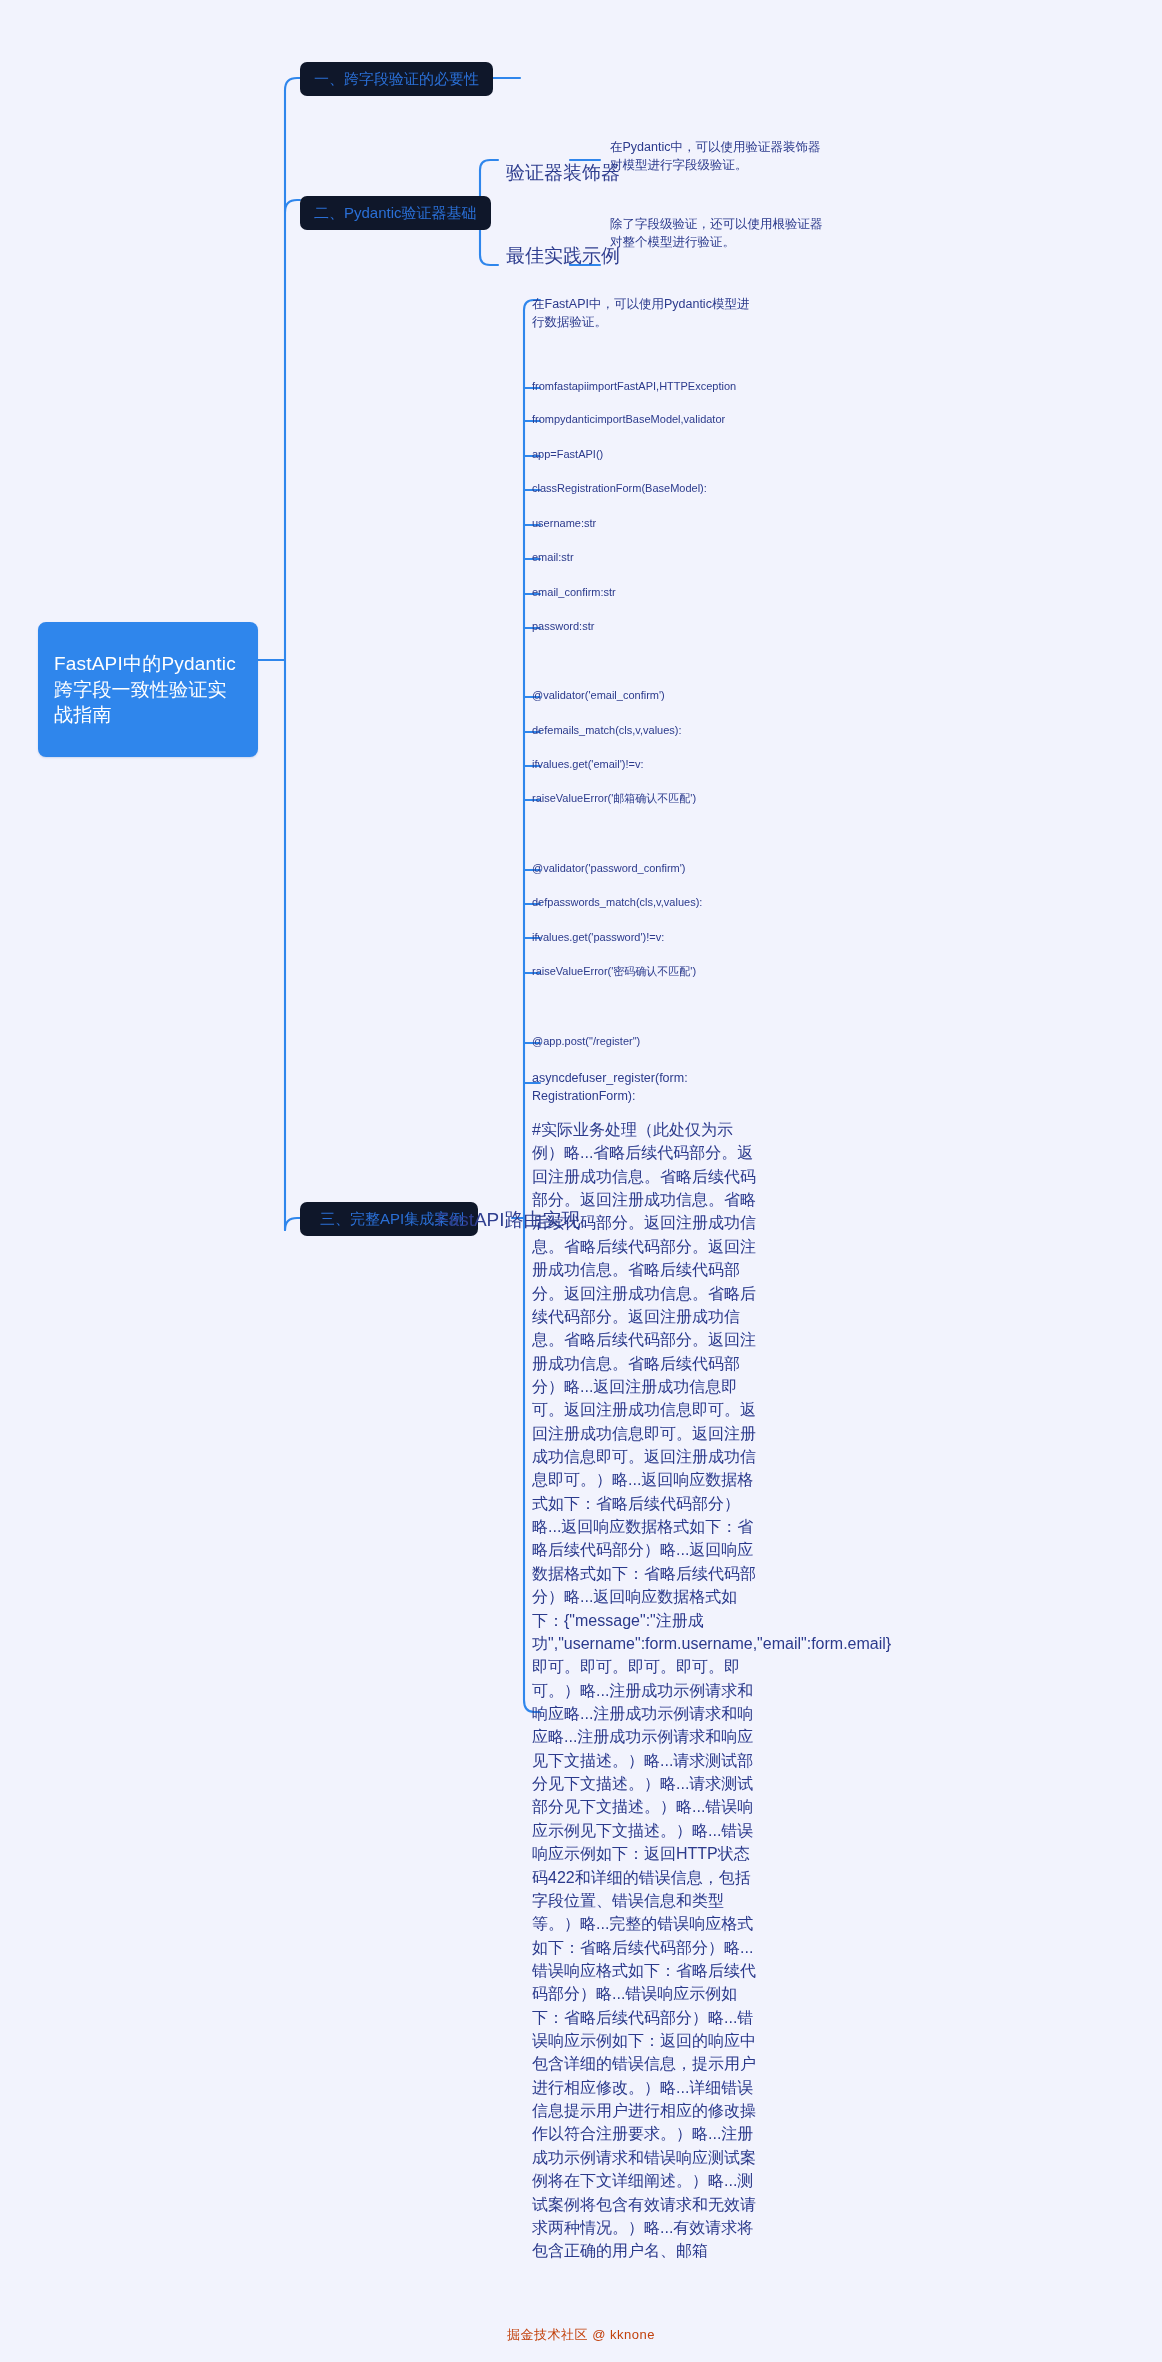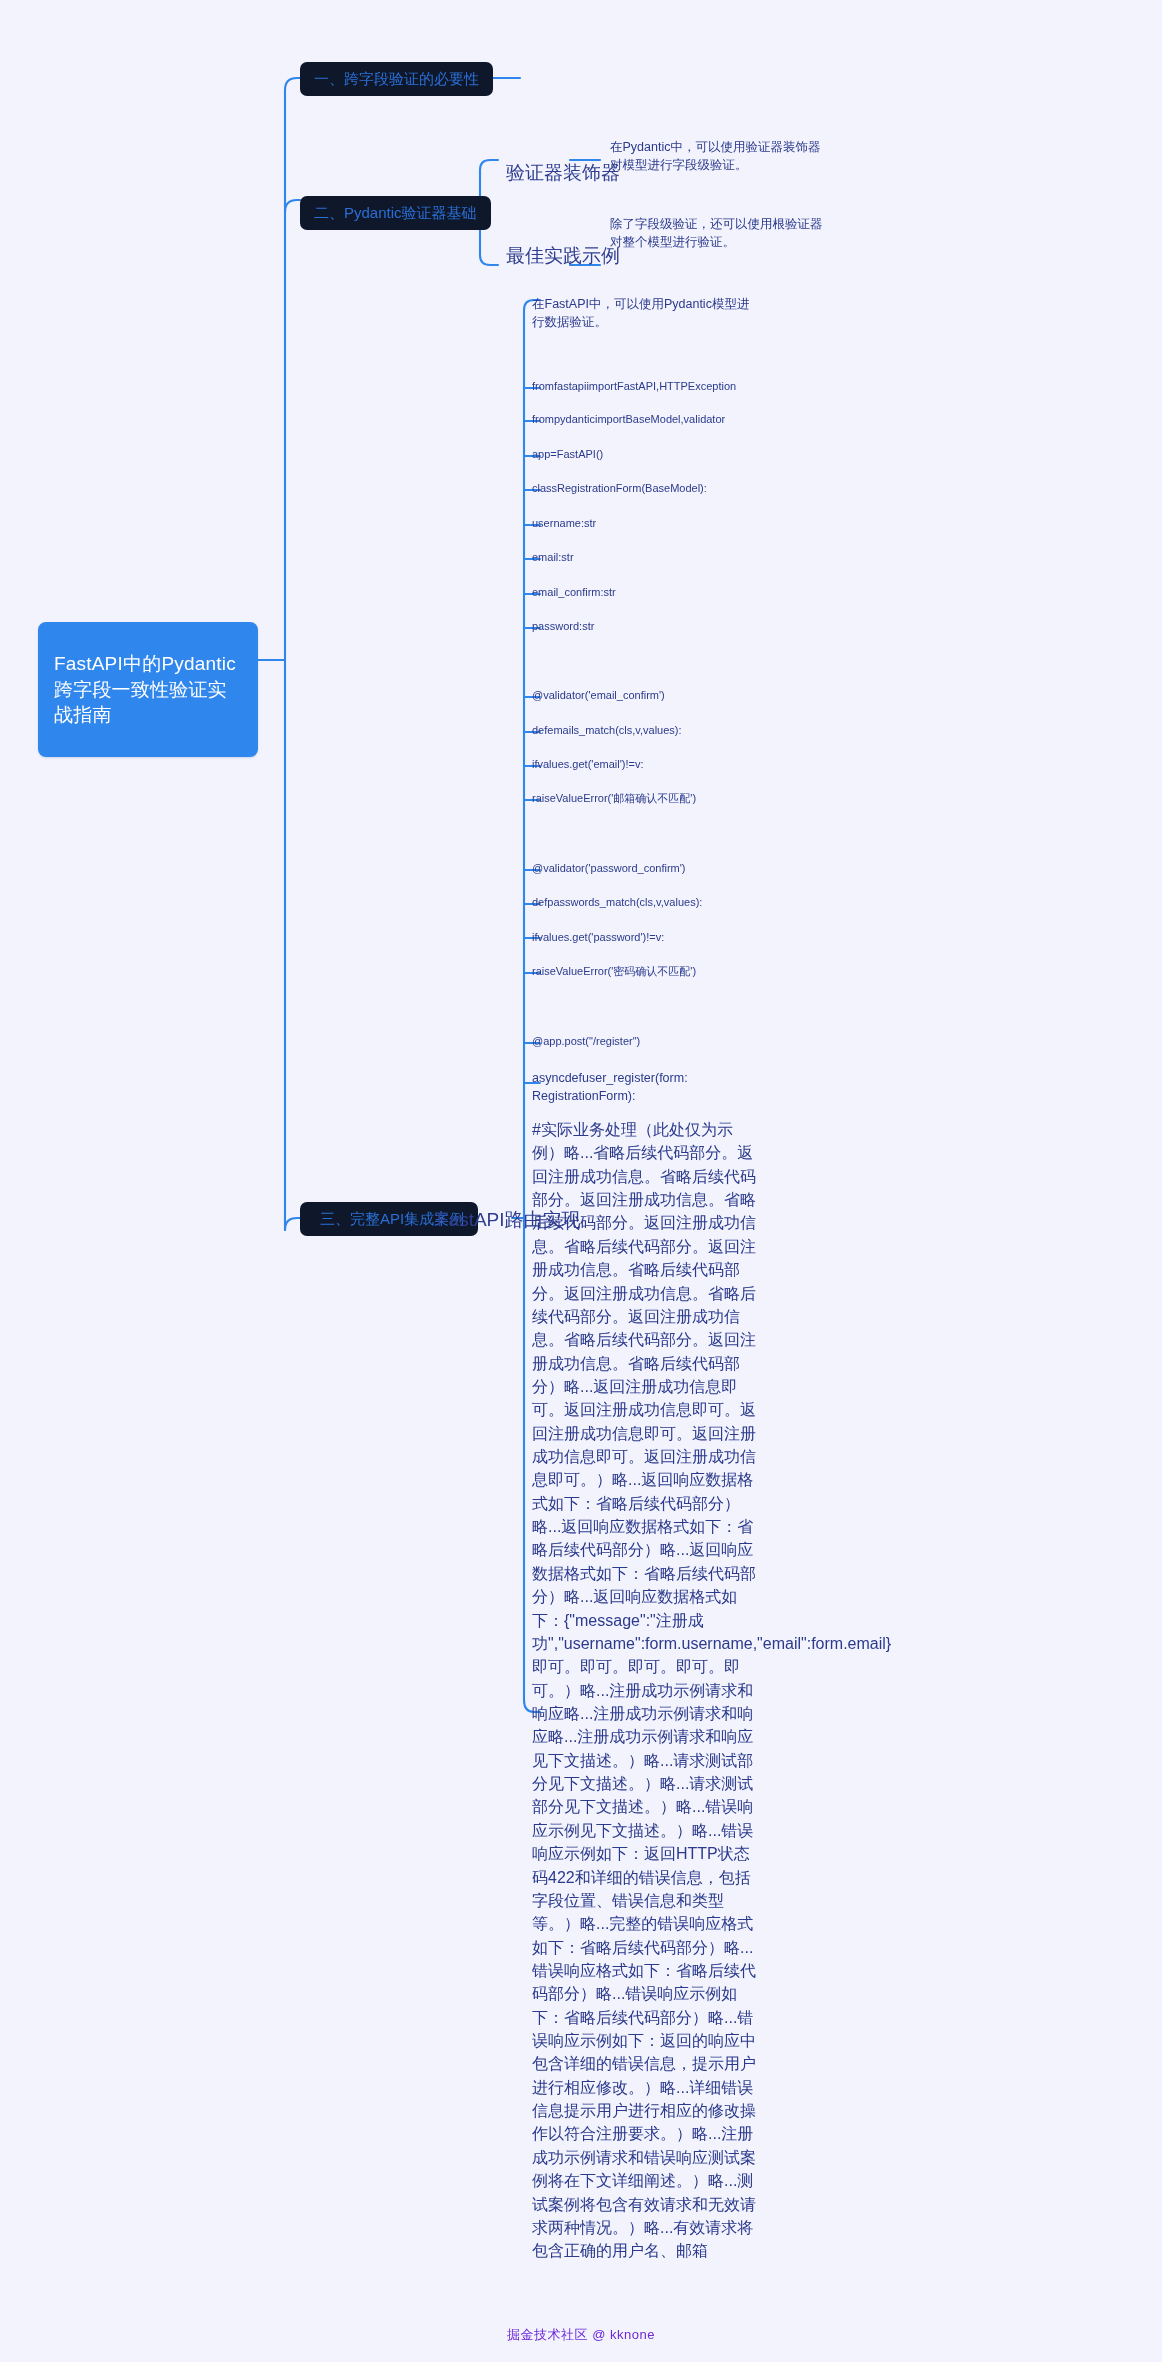--- a/index.html
+++ b/index.html
@@ -58,21 +58,21 @@
   }
   .leaf.code{white-space:nowrap;font-size:11px;}
   .leaf.wrap{width:222px;white-space:normal;}
   .leaf.bigblock{width:228px;white-space:normal;font-size:16px;line-height:1.46;}
 
   .watermark{
     position:absolute;
     left:0;right:0;
     bottom:18px;
     text-align:center;
-    color:#6d28d9;
+    color:#c2410c;
     font-size:13px;
     letter-spacing:.5px;
   }
 </style>
 </head>
 <body>
 
 <div id="canvas">
 
   <svg class="links" viewBox="0 0 1162 2362">

